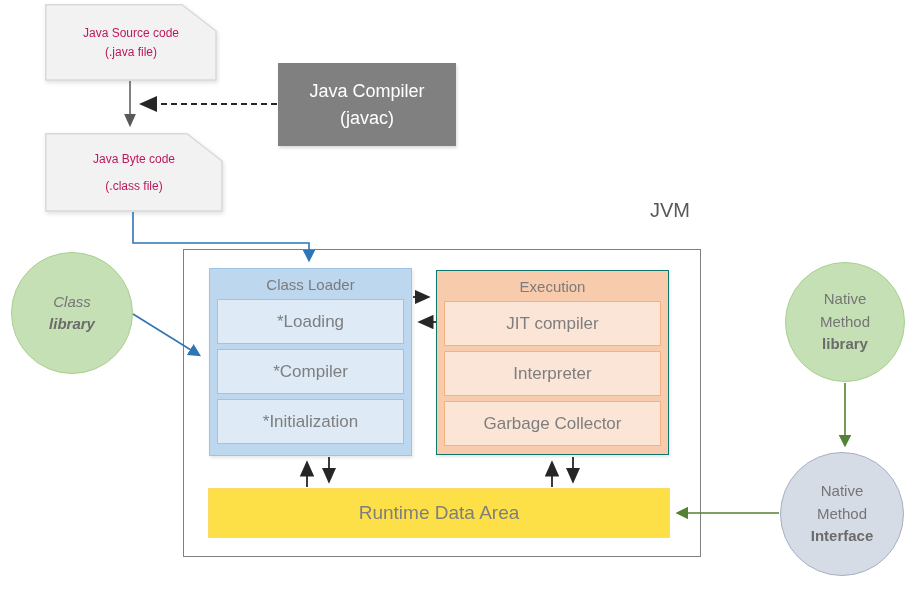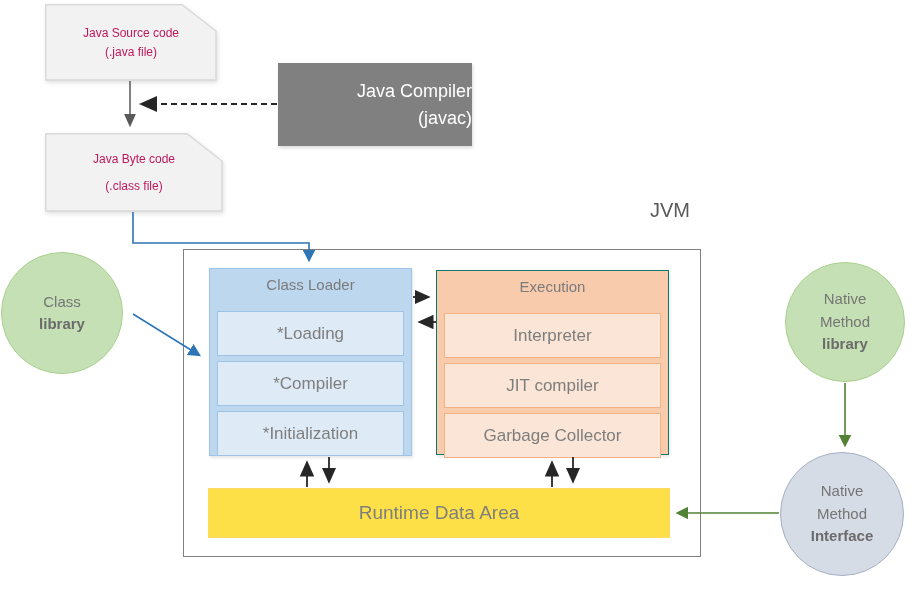--- a/index.html
+++ b/index.html
@@ -8,23 +8,22 @@
     font-family:"Liberation Sans", sans-serif;overflow:hidden;
   }
   .doc-shape{position:absolute;filter:drop-shadow(1px 2px 2px rgba(0,0,0,0.12));}
   .doc-text{
     position:absolute;display:flex;flex-direction:column;justify-content:center;align-items:center;
     text-align:center;color:#be185d;font-size:12px;line-height:1.55;
   }
   .compiler{
     position:absolute;left:278px;top:63px;width:178px;height:83px;
     background:#808080;color:#ffffff;display:flex;flex-direction:column;
-    justify-content:center;align-items:flex-end;font-size:18px;line-height:1.45;
+    justify-content:center;align-items:center;font-size:18px;line-height:1.45;
     box-shadow:1px 2px 3px rgba(0,0,0,0.15);
-    padding-left:16px;
   }
   .jvm-box{
     position:absolute;left:183px;top:249px;width:518px;height:308px;
     border:1.5px solid #7f7f7f;background:transparent;box-sizing:border-box;
   }
   .jvm-label{
     position:absolute;left:635px;top:199px;width:70px;text-align:center;
     color:#595959;font-size:20px;
   }
   .loader-box{
@@ -34,21 +33,21 @@
   }
   .exec-box{
     position:absolute;left:436px;top:270px;width:233px;height:185px;
     background:#f8cbad;border:1px solid #0f766e;box-sizing:border-box;
     box-shadow:1px 2px 3px rgba(0,0,0,0.10);
   }
   .sub-title{
     height:30px;display:flex;align-items:center;justify-content:center;
     font-size:15px;color:#7b7b7b;
   }
-  .sub-items{display:flex;flex-direction:column;gap:5px;padding:0 7px;margin-top:12px;}
+  .sub-items{display:flex;flex-direction:column;gap:5px;padding:0 7px;}
   .sub-item{
     height:45px;display:flex;align-items:center;justify-content:center;
     font-size:17px;color:#7e7e7e;box-sizing:border-box;
   }
   .loader-box .sub-item{background:#deebf7;border:1px solid #9dc3e6;}
   .exec-box .sub-item{background:#fbe5d6;border:1px solid #f4b183;}
   .runtime{
     position:absolute;left:208px;top:488px;width:462px;height:50px;
     background:#fde047;border:1px solid #ffd966;box-sizing:border-box;
     display:flex;align-items:center;justify-content:center;
@@ -98,29 +97,29 @@
     <div class="sub-items">
       <div class="sub-item">*Loading</div>
       <div class="sub-item">*Compiler</div>
       <div class="sub-item">*Initialization</div>
     </div>
   </div>
 
   <div class="exec-box">
     <div class="sub-title">Execution</div>
     <div class="sub-items">
+      <div class="sub-item">JIT compiler</div>
       <div class="sub-item">Interpreter</div>
-      <div class="sub-item">JIT compiler</div>
       <div class="sub-item">Garbage Collector</div>
     </div>
   </div>
 
   <div class="runtime">Runtime Data Area</div>
 
-  <div class="circle circle-green" style="left:1px;top:252px;width:122px;height:122px;">
+  <div class="circle circle-green" style="left:11px;top:252px;width:122px;height:122px;font-style:italic;">
     <div>Class</div>
     <div class="bold">library</div>
   </div>
 
   <div class="circle circle-green" style="left:785px;top:262px;width:120px;height:120px;">
     <div>Native</div>
     <div>Method</div>
     <div class="bold">library</div>
   </div>
 

